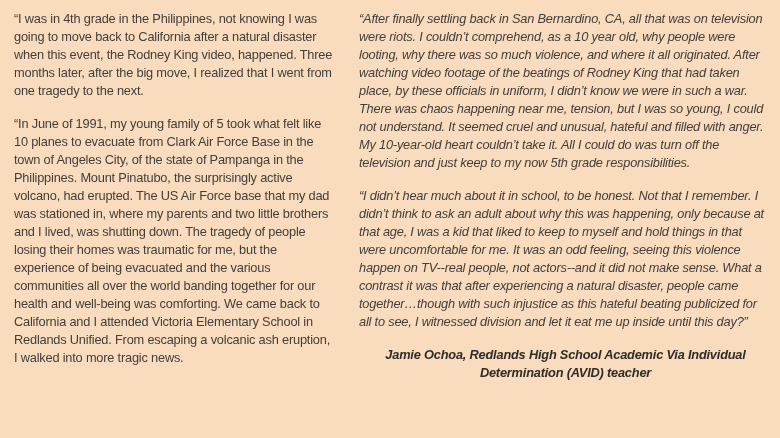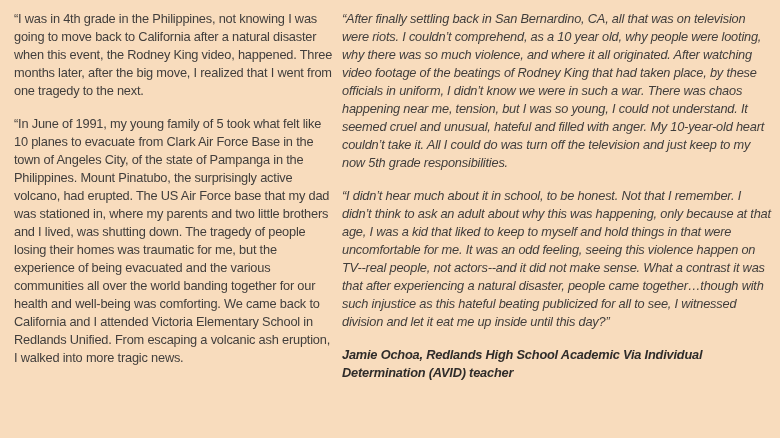--- a/index.html
+++ b/index.html
@@ -12,21 +12,21 @@
     overflow: hidden;
     background: #f8dcbd;
     font-family: "Liberation Sans", sans-serif;
   }
   .page {
     box-sizing: border-box;
     width: 780px;
     height: 438px;
     padding: 10px 8px 0 14px;
     display: flex;
-    gap: 8px;
+    gap: 25px;
   }
   .col {
     font-size: 12.8px;
     line-height: 18px;
     letter-spacing: -0.2px;
     color: #413e3c;
   }
   .col-left {
     flex: 0 0 320px;
     width: 320px;
@@ -35,20 +35,21 @@
     flex: 1 1 auto;
     min-width: 0;
   }
   .quote-paragraph {
     margin: 0 0 15px 0;
   }
   .attribution {
     margin: 0;
     font-weight: bold;
     color: #2f2c2a;
+    text-align: center;
   }
 </style>
 </head>
 <body style="background: rgb(248, 220, 189);">
 
 <div class="page">
   <div class="col col-left" style="color: rgb(65, 62, 60);">
     <p class="quote-paragraph">“I was in 4th grade in the Philippines, not knowing I was going to move back to California after a natural disaster when this event, the Rodney King video, happened. Three months later, after the big move, I realized that I went from one tragedy to the next.</p>
     <p class="quote-paragraph">“In June of 1991, my young family of 5 took what felt like 10 planes to evacuate from Clark Air Force Base in the town of Angeles City, of the state of Pampanga in the Philippines. Mount Pinatubo, the surprisingly active volcano, had erupted. The US Air Force base that my dad was stationed in, where my parents and two little brothers and I lived, was shutting down. The tragedy of people losing their homes was traumatic for me, but the experience of being evacuated and the various communities all over the world banding together for our health and well-being was comforting. We came back to California and I attended Victoria Elementary School in Redlands Unified. From escaping a volcanic ash eruption, I walked into more tragic news.</p>
   </div>

